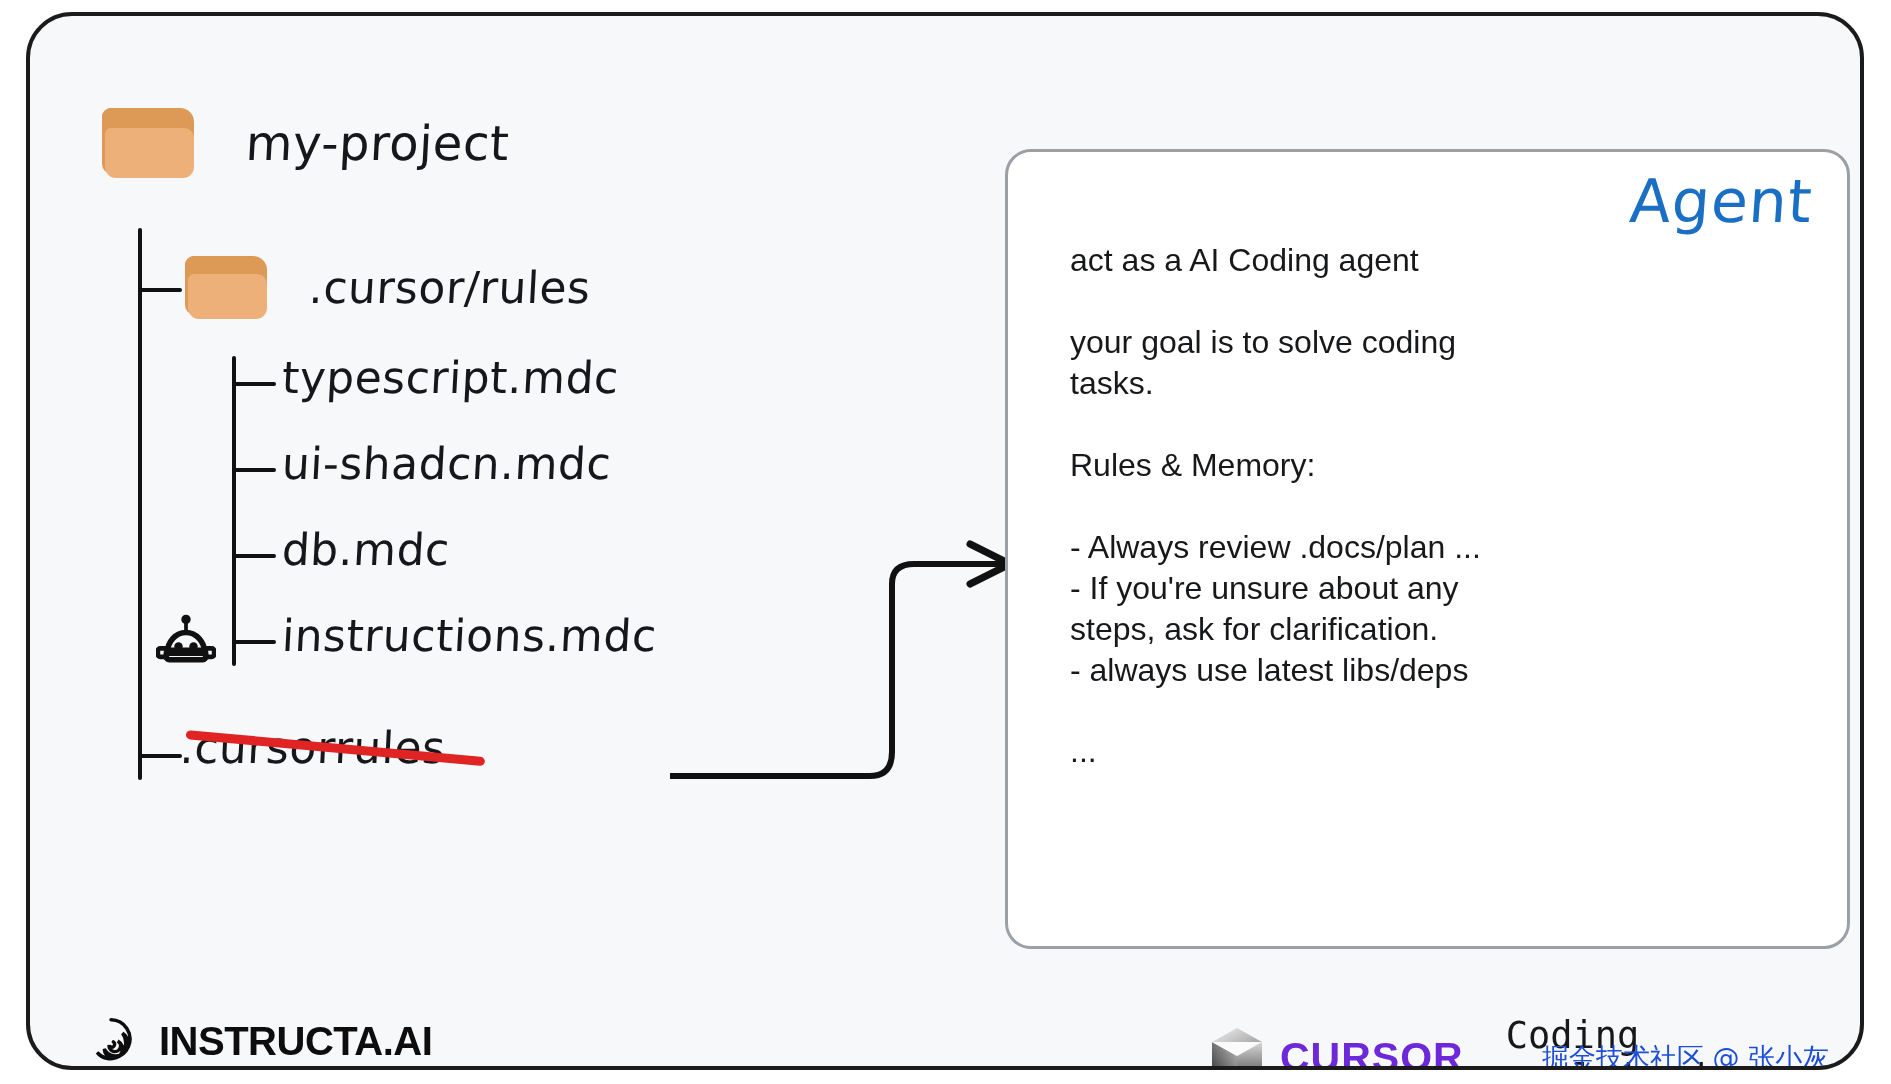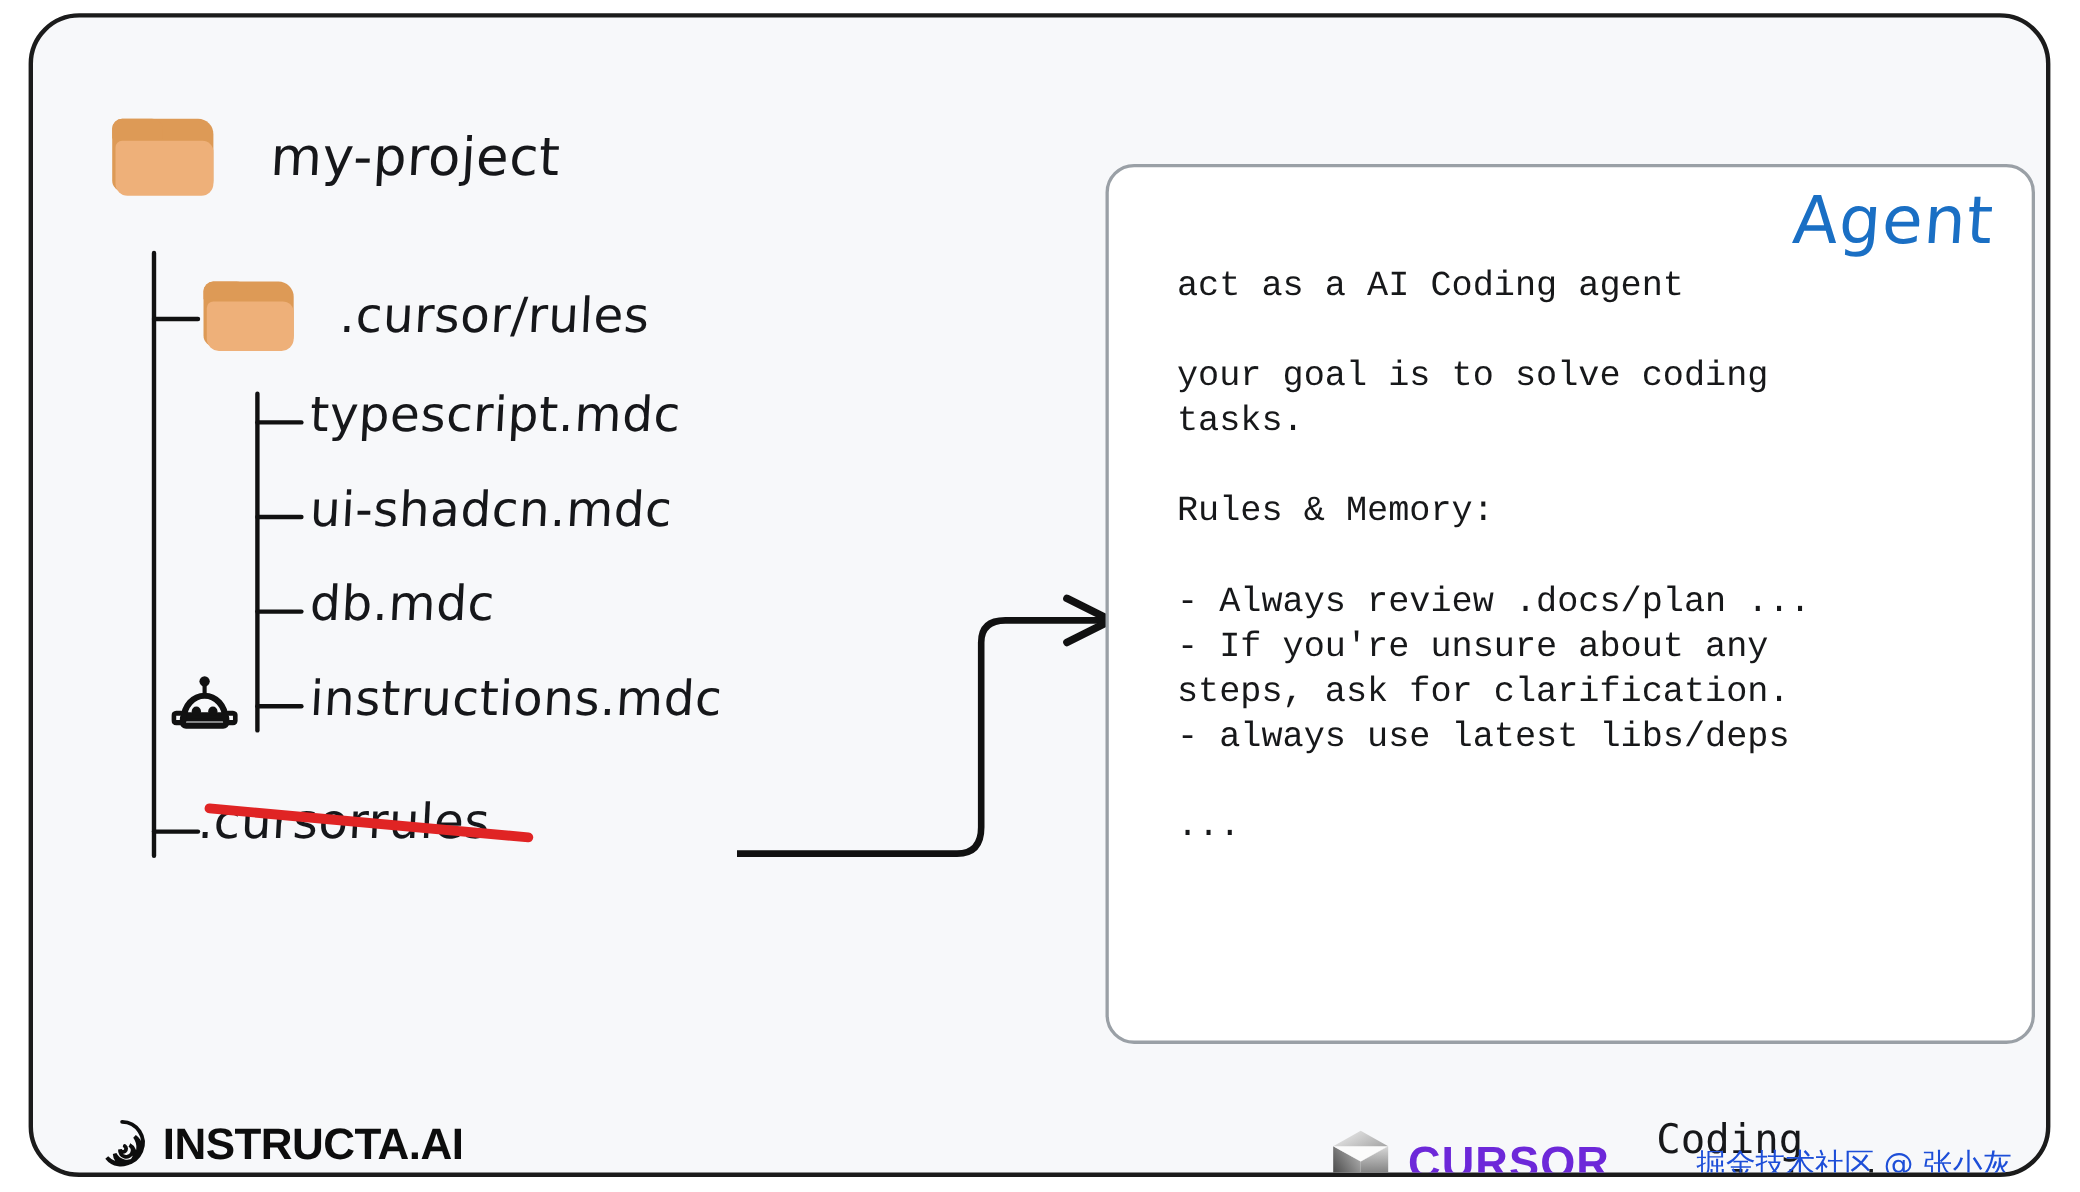--- a/index.html
+++ b/index.html
@@ -69,30 +69,30 @@
     box-sizing:border-box;
   }
   .agent-title{
     position:absolute;right:34px;top:14px;
     font-family:"DejaVu Sans",sans-serif;
     font-size:60px;color:#1a6fc4;font-weight:400;letter-spacing:1px;
     transform:skewX(-4deg);
   }
   .agent-body{
     position:absolute;left:62px;top:88px;right:26px;
-    font-family:Liberation Mono, monospace;
+    font-family:Liberation Sans, sans-serif;
     font-size:32px;line-height:1.28;color:#17181a;
     white-space:pre-wrap;
   }
 
   
   .arrow-svg{position:absolute;left:640px;top:520px;width:380px;height:280px;}
 
   
-  .footer-left{position:absolute;left:58px;top:1000px;display:flex;align-items:center;gap:14px;}
+  .footer-left{position:absolute;left:58px;top:1000px;display:flex;align-items:center;gap:25px;}
   .brand-text{
     font-family:"Liberation Sans",sans-serif;
     font-weight:700;font-size:40px;letter-spacing:-0.5px;color:#0d0d0d;
   }
   .footer-right{position:absolute;left:1180px;top:998px;display:flex;align-items:center;gap:16px;}
   .cursor-text{
     font-family:Liberation Sans, sans-serif;
     font-weight:700;font-size:41px;letter-spacing:1px;color:#6d28d9;
   }
   .rules-explained{

